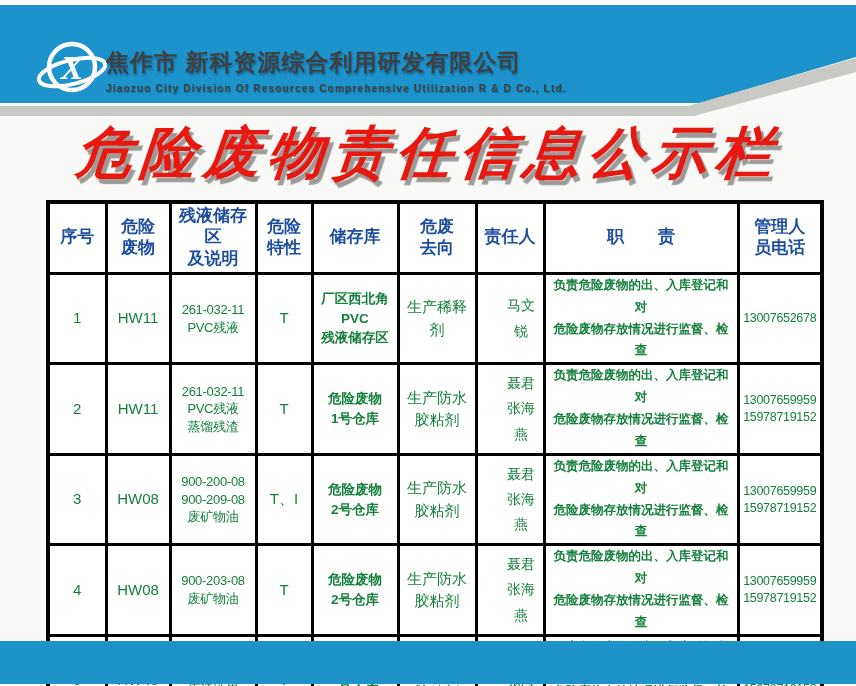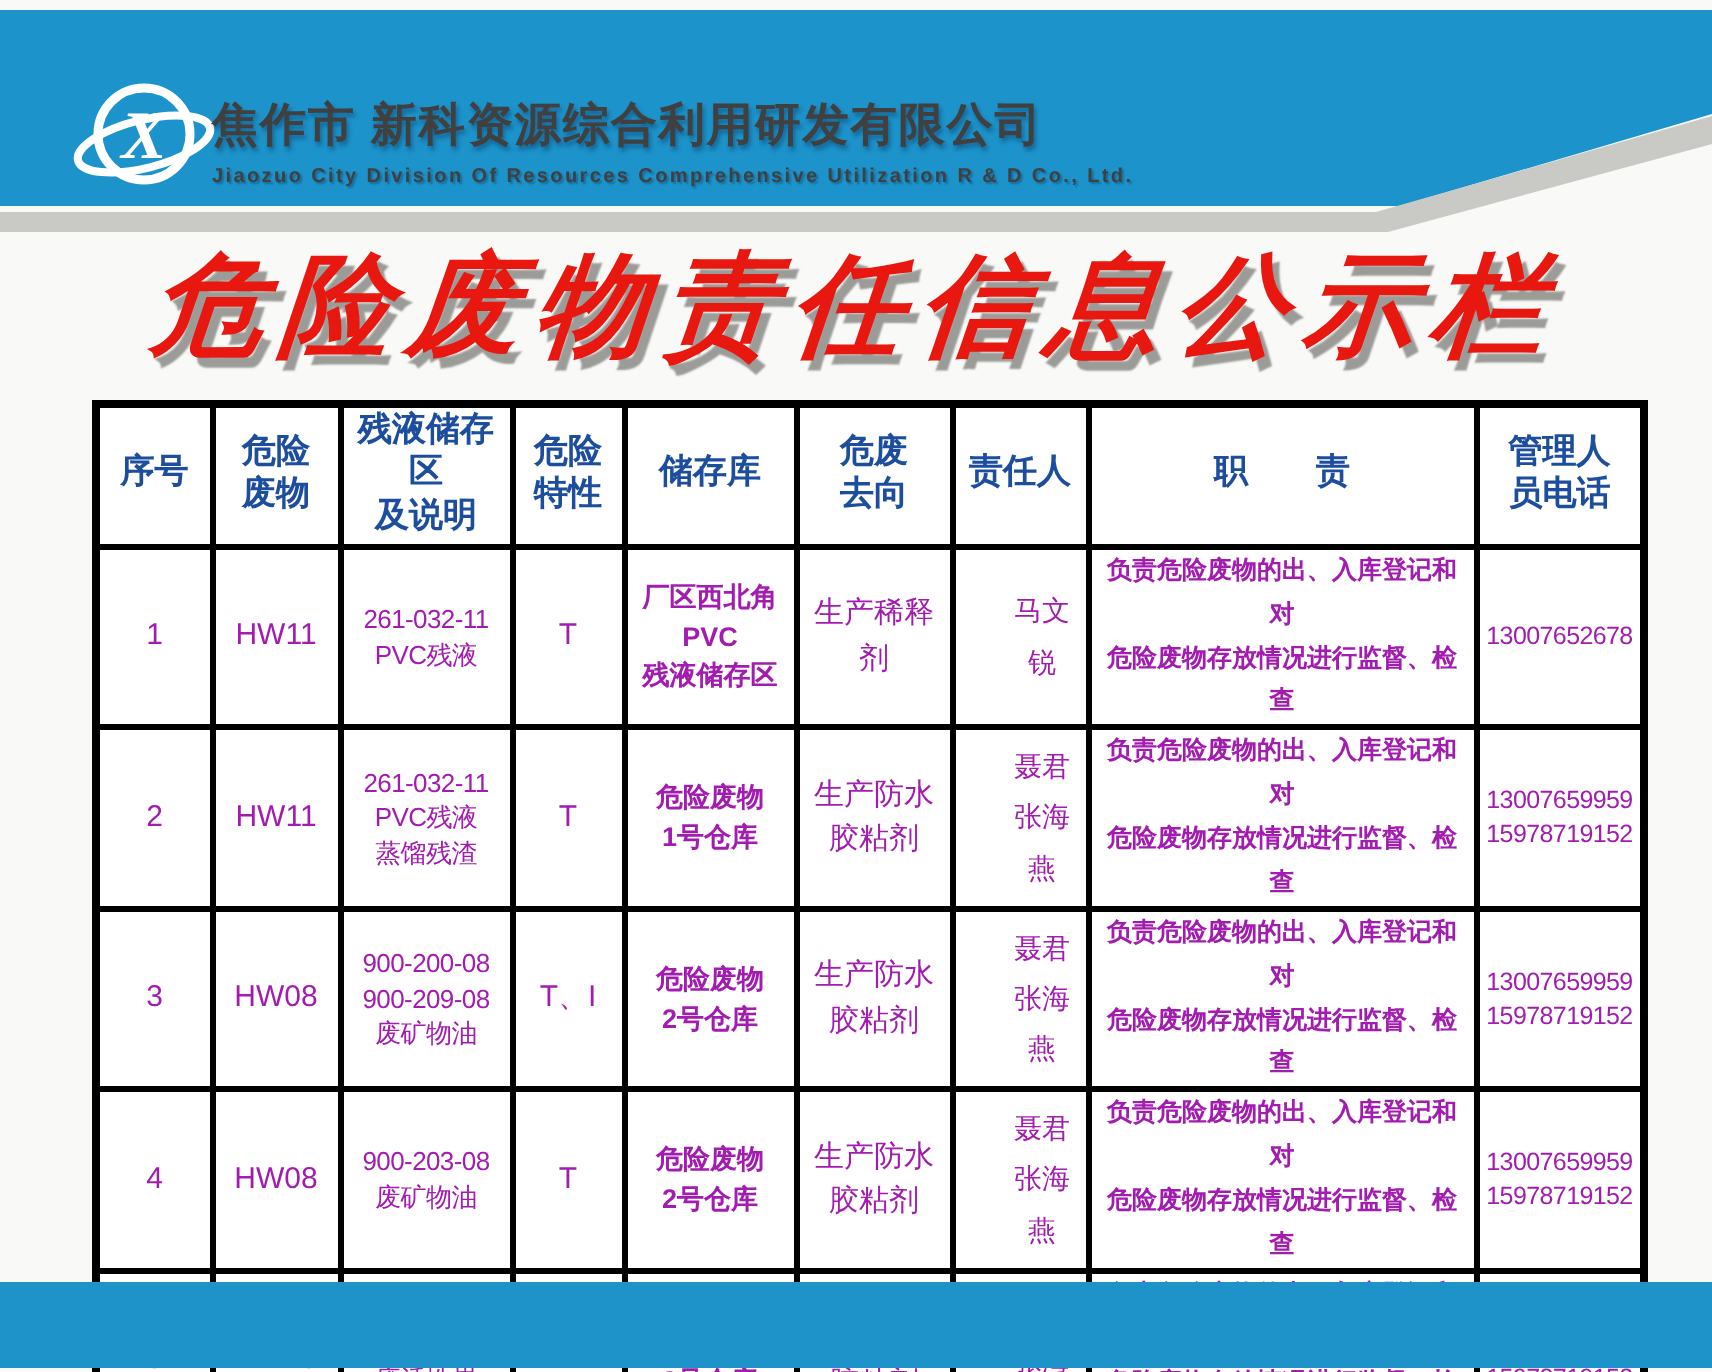--- a/index.html
+++ b/index.html
@@ -30,21 +30,21 @@
   table.board {
     position:absolute; left:46px; top:200px; width:774px;
     border-collapse:collapse; table-layout:fixed; background:#ffffff;
     border:4px solid #000;
   }
   .board th, .board td {
     border:3px solid #000; text-align:center; vertical-align:middle;
     white-space:pre-line; padding:2px;
   }
   .board th { color:#1d4e9e; font-size:17px; line-height:1.25; font-weight:bold; }
-  .board td { font-size:15px; color:#a21caf; line-height:1.5; }
+  .board td { font-size:15px; color:#15803d; line-height:1.5; }
   td.cell-code    { font-size:13px; letter-spacing:-0.3px; line-height:1.35; }
   td.cell-storage { font-size:13.5px; line-height:1.45;font-weight:bold; }
   td.cell-dest    { font-size:15px; line-height:1.5; }
   td.cell-resp    { font-size:14px; line-height:1.8;padding-left:24px; }
   td.cell-duty    { font-size:12.5px; font-weight:bold; line-height:1.75; padding:0 4px; }
   td.cell-phone   { font-size:12.5px; letter-spacing:-0.3px; line-height:1.35; padding:16px 1px; }
   tr.hdr { height:56px;font-family:Liberation Mono, monospace; }
   tr.r1 { height:55px; } tr.r2 { height:58px; } tr.r3 { height:75px; }
   tr.r4 { height:48px; } tr.r5 { height:50px; }
   .footer-band {

